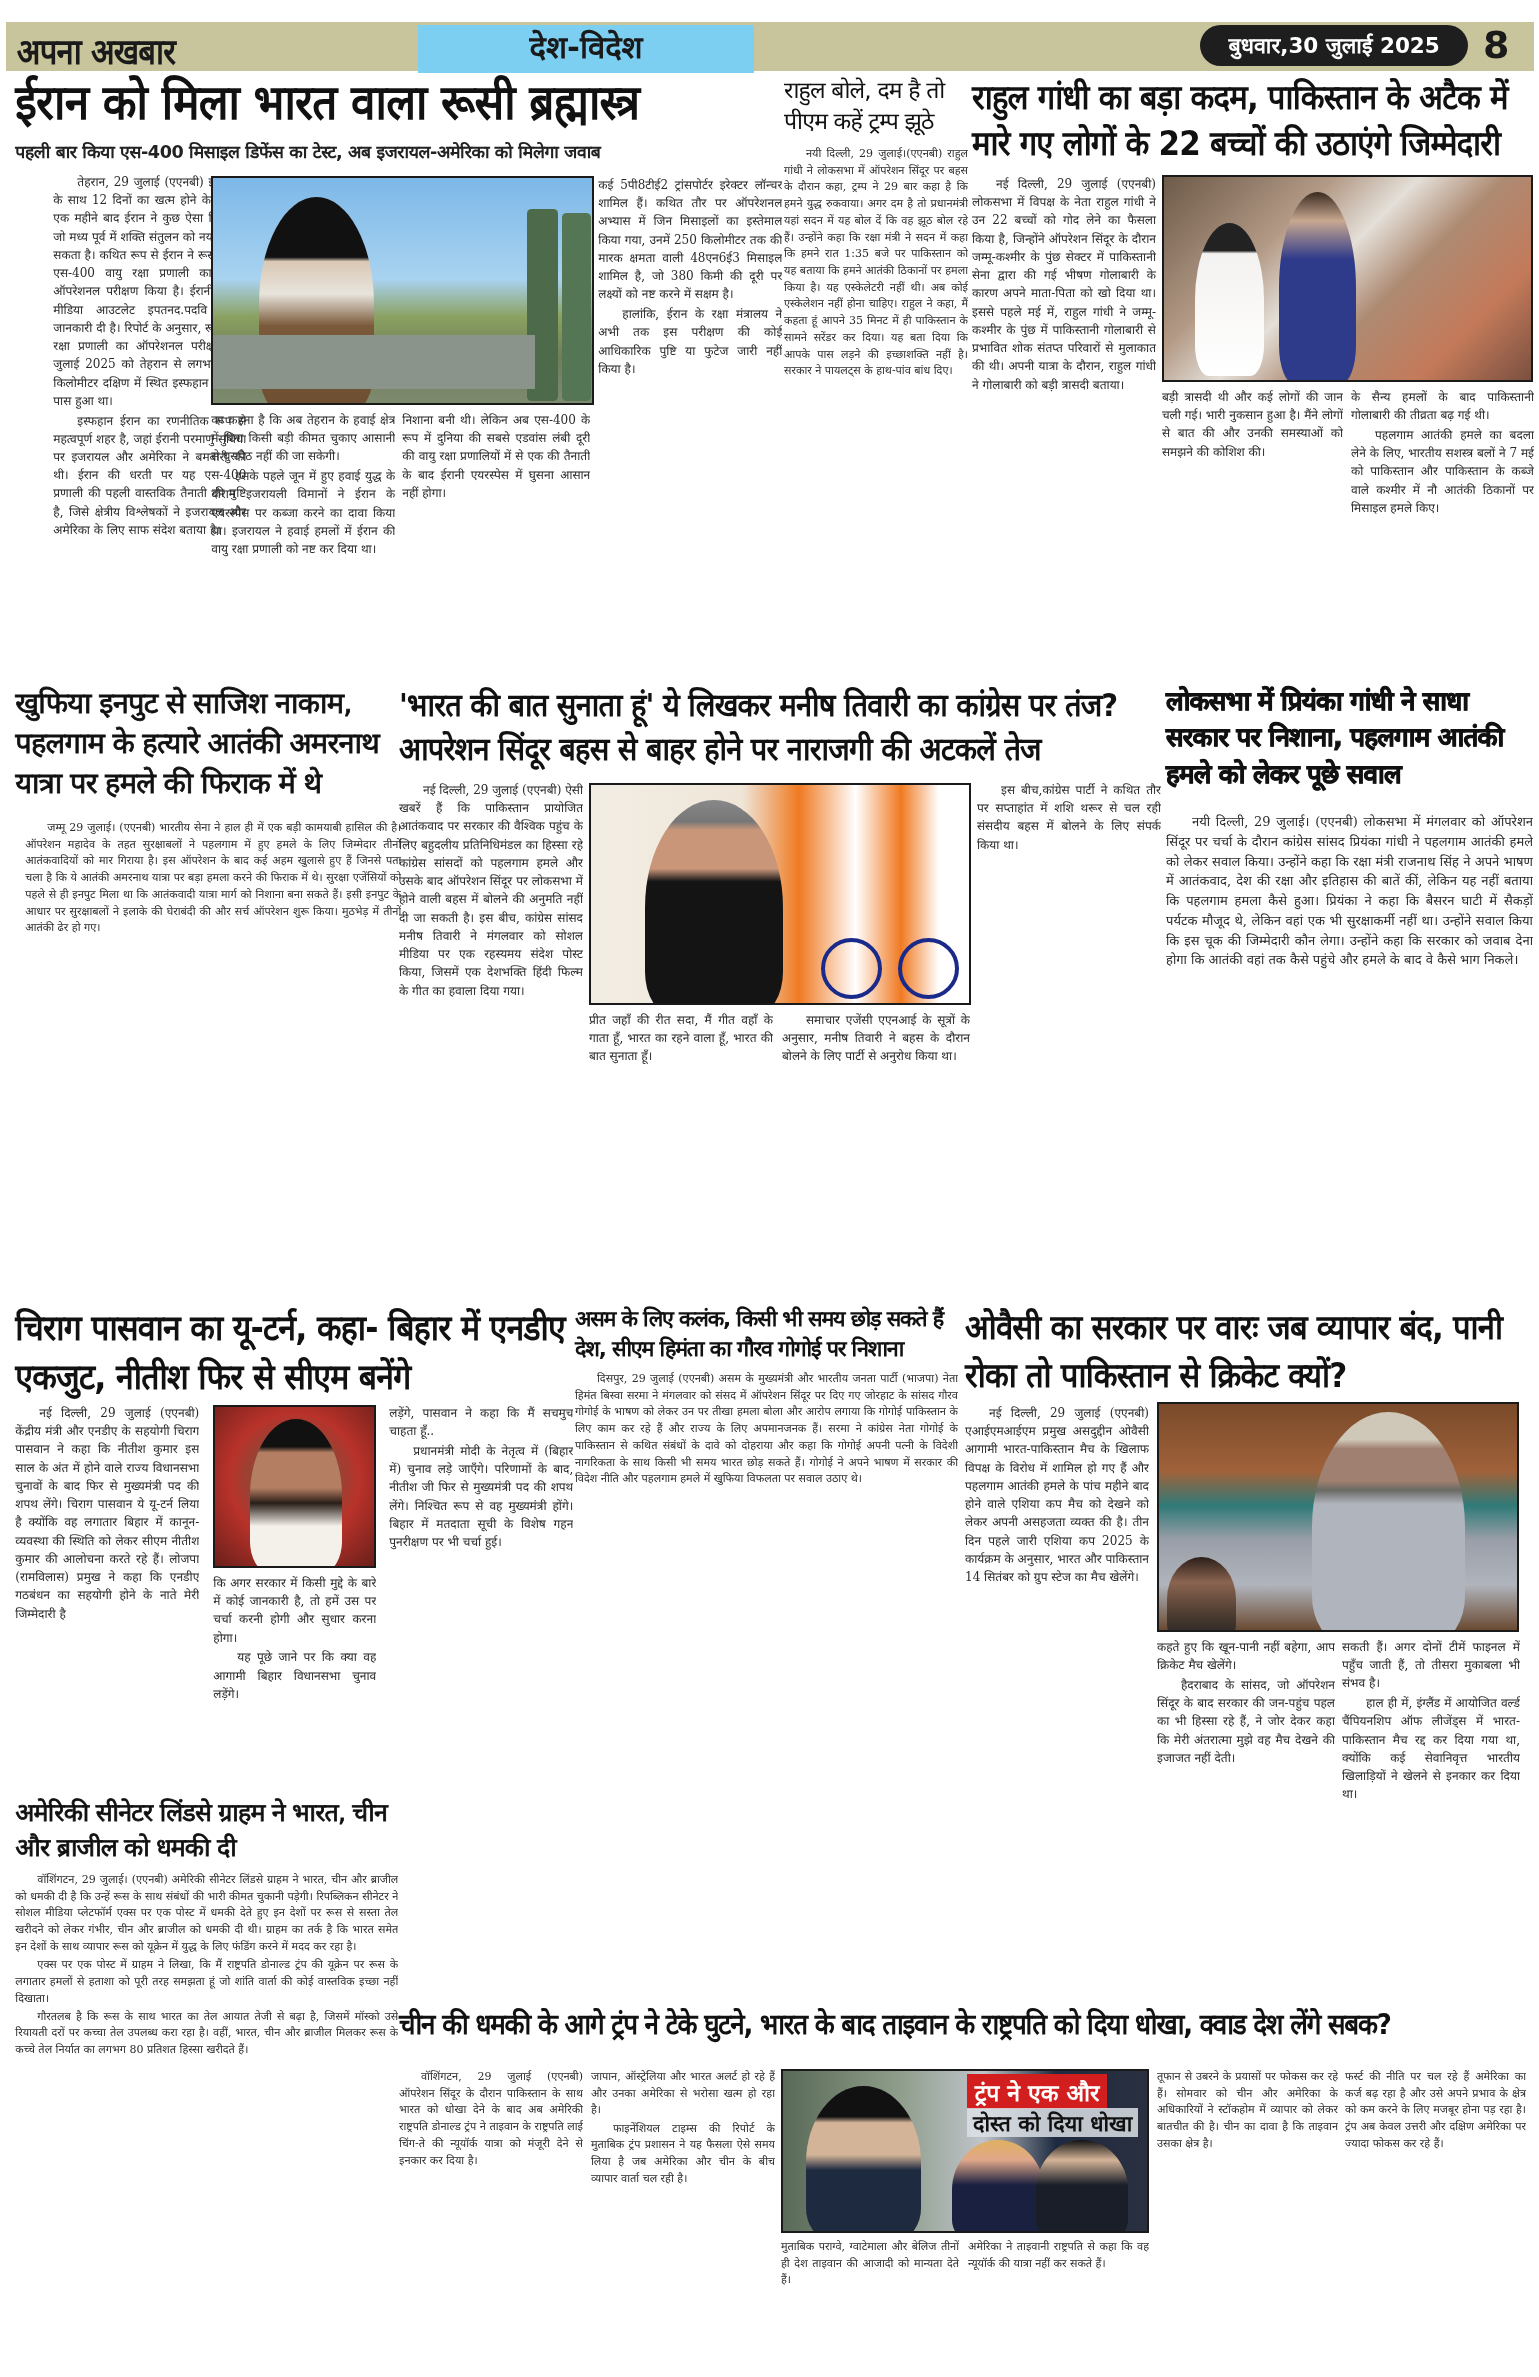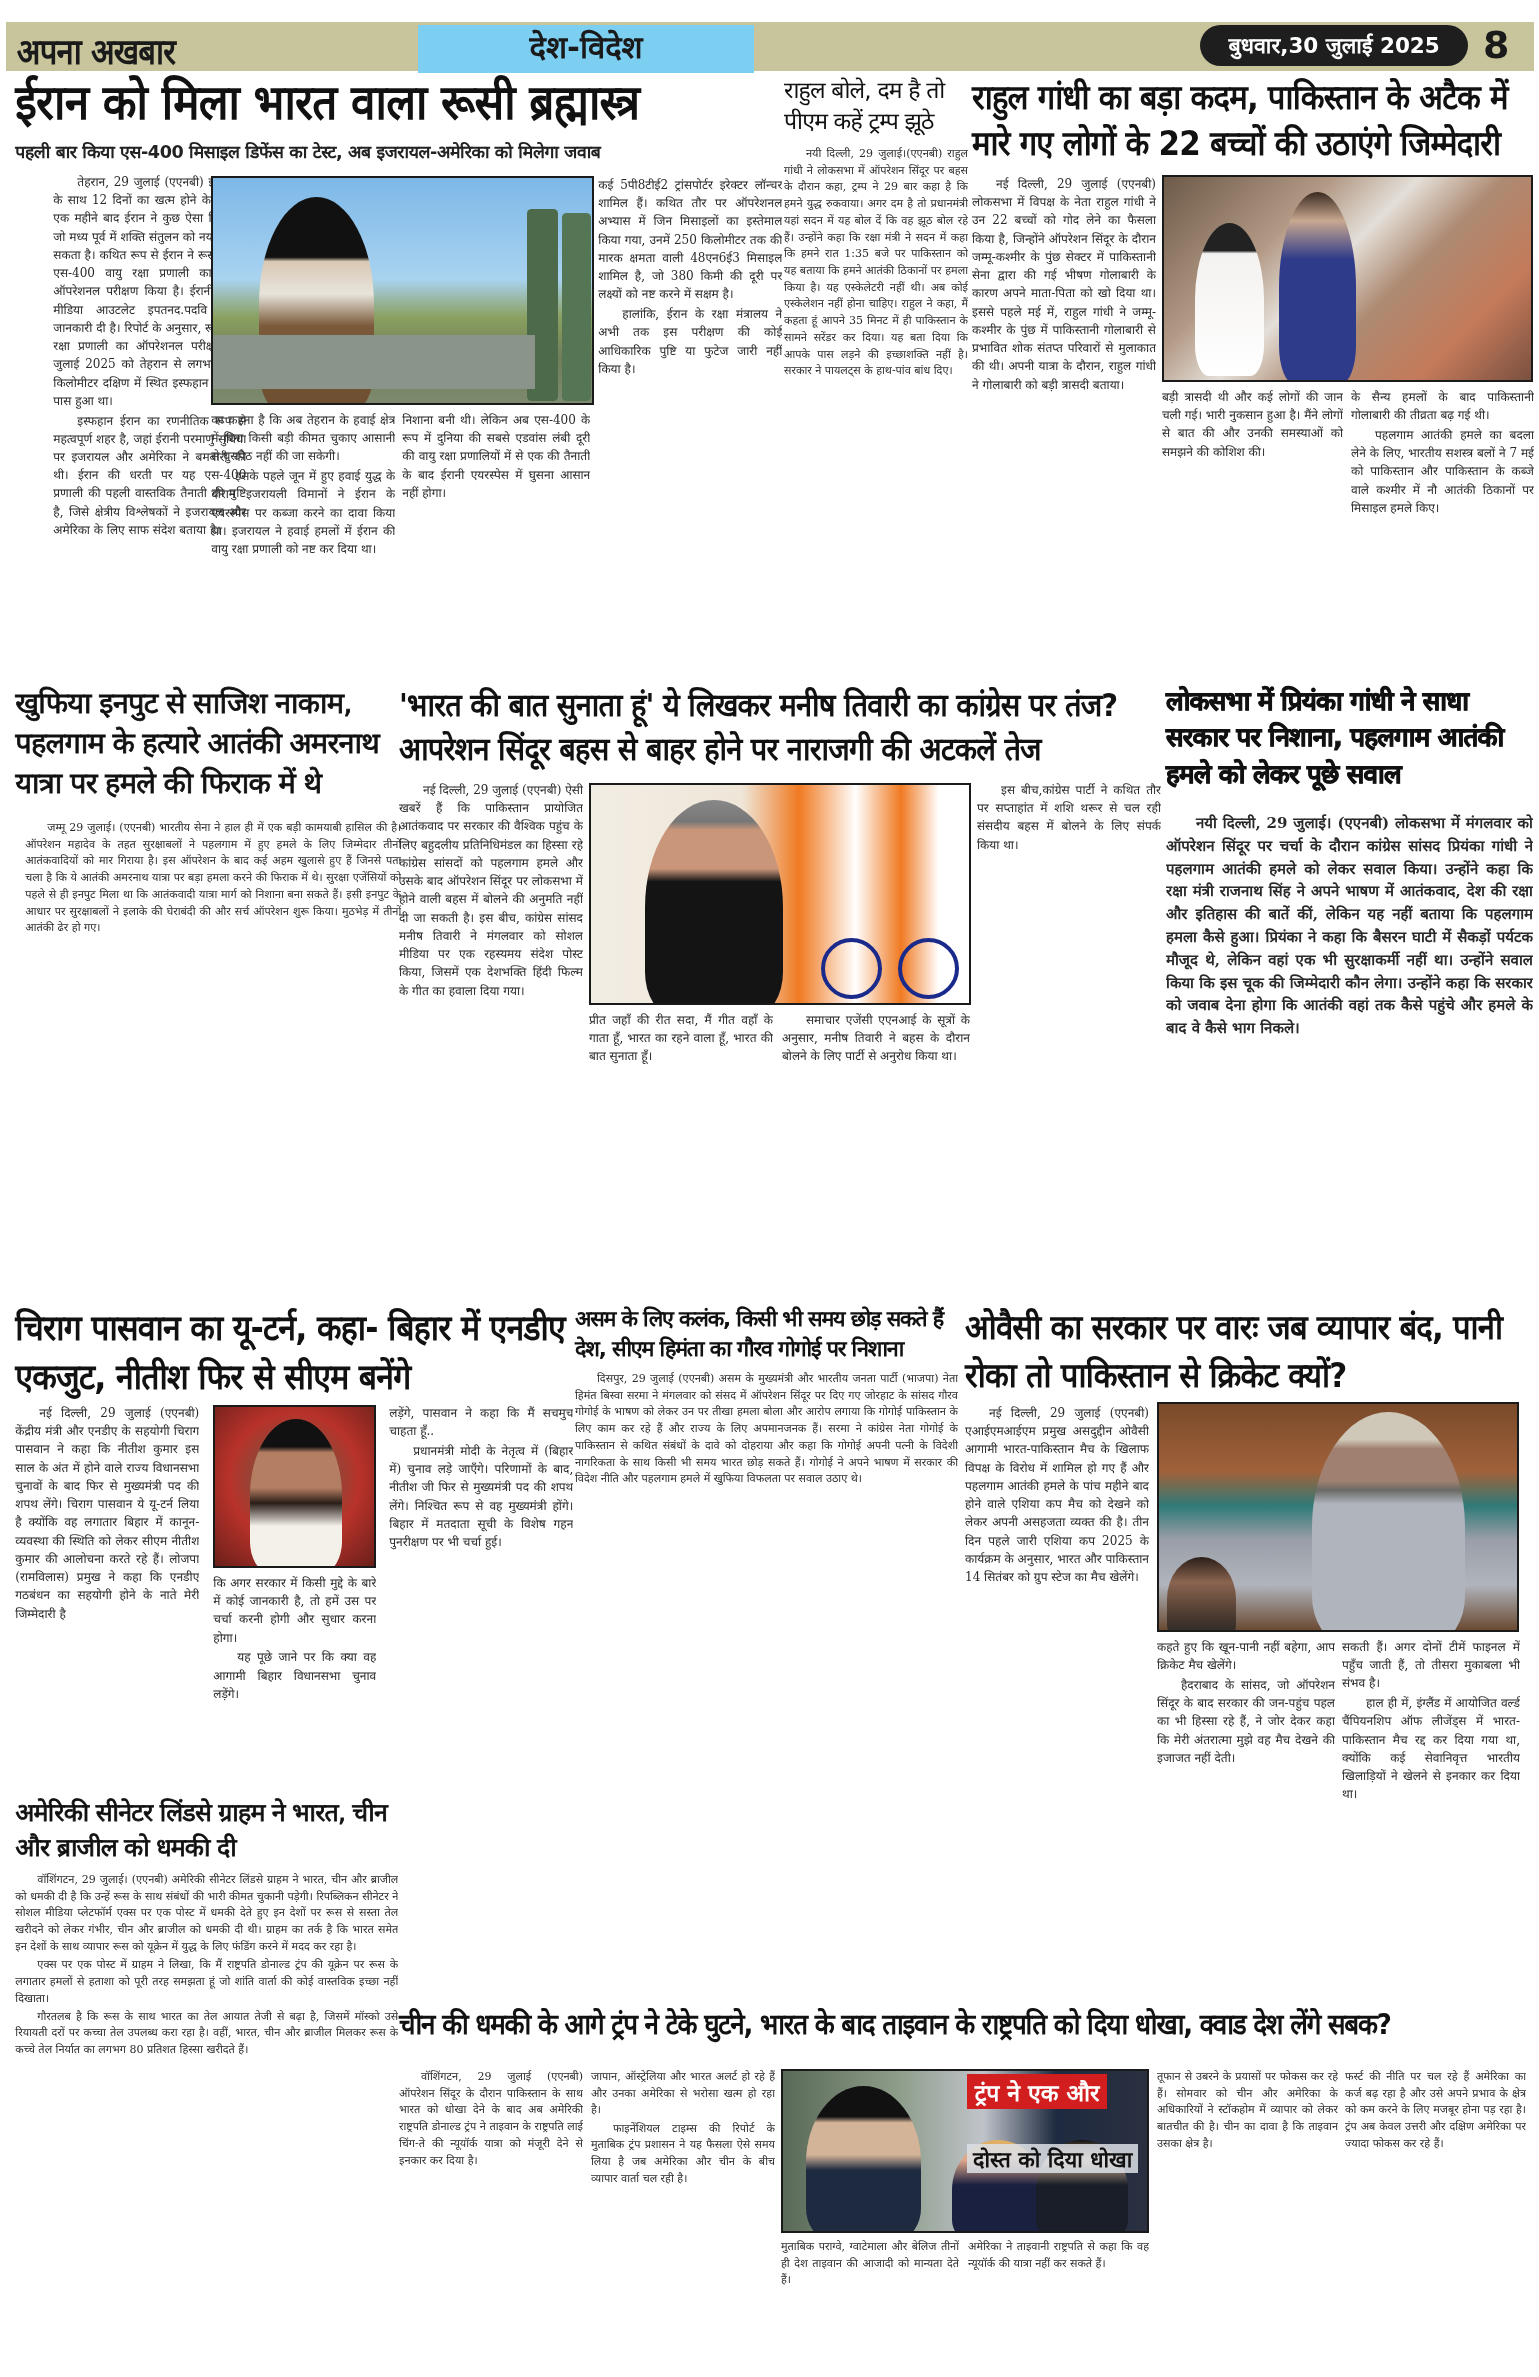--- a/index.html
+++ b/index.html
@@ -23,21 +23,21 @@
   
   .ph-iran { background: linear-gradient(180deg, #7db8e8 0%, #a9d3f0 45%, #8aa060 62%, #6f7d5a 80%, #7e8a6e 100%); }
   .ph-rahul { background: linear-gradient(135deg, #6d5a48 0%, #b39a86 30%, #e4dfd8 45%, #ad8a72 60%, #c47a5a 80%, #7a5040 100%); }
   .ph-tiwari { background: linear-gradient(90deg, #f2ede4 0%, #efe6d8 40%, #f07a22 55%, #ffffff 70%, #f07a22 82%, #ffffff 92%); }
   .ph-chirag { background: radial-gradient(circle at 50% 45%, #c98f6e 0%, #8a4a3a 30%, #b8322a 55%, #6a1f1a 100%); }
   .ph-owaisi { background: linear-gradient(180deg, #7a4a2a 0%, #a0623a 30%, #2f7a78 45%, #9a9ea8 60%, #b0b4bc 80%, #6a4a32 100%); }
   .ph-taiwan { background: linear-gradient(90deg, #5a6a58 0%, #8a9a86 30%, #c0c4ca 55%, #1e2a40 75%, #2a3040 100%); }
 
   .figure-person { position: absolute; border-radius: 50% 50% 20% 20%; }
   .overlay-red { position: absolute; background: #d21e1e; color: #fff; font-weight: bold; font-size: 23px; padding: 1.5px 7.7px; white-space: nowrap; }
-  .overlay-black { position: absolute; color: #111; font-weight: bold; font-size: 21.5px; white-space: nowrap; background: rgba(220,225,230,0.85); padding: 0 6.1px; margin-top: 36px; }
+  .overlay-black { position: absolute; color: #111; font-weight: bold; font-size: 21.5px; white-space: nowrap; background: rgba(220,225,230,0.85); padding: 0 6.1px; }
 </style>
 </head>
 <body>
 
 <div class="masthead">
   <div class="mast-paper">अपना अखबार</div>
   <div class="mast-section">देश-विदेश</div>
   <div class="mast-date">बुधवार,30 जुलाई 2025</div>
   <div class="mast-page">8</div>
 </div>
@@ -116,21 +116,21 @@
   <div class="body" style="position:absolute;left:190px;top:328px;width:184px;height:276px;overflow:hidden;">
     <p style="text-indent:0">प्रीत जहाँ की रीत सदा, मैं गीत वहाँ के गाता हूँ, भारत का रहने वाला हूँ, भारत की बात सुनाता हूँ।</p>
   </div>
   <div class="body" style="position:absolute;left:578px;top:98px;width:184px;height:506px;overflow:hidden;">
     <p>इस बीच,कांग्रेस पार्टी ने कथित तौर पर सप्ताहांत में शशि थरूर से चल रही संसदीय बहस में बोलने के लिए संपर्क किया था।</p>
   </div>
 </div>
 
 <div class="article" style="left:1166px;top:683px;width:368px;height:606px;">
   <div class="hl" style="font-size:26px;line-height:1.4;font-weight:bold;-webkit-text-stroke:0.8px #111;">लोकसभा में प्रियंका गांधी ने साधा सरकार पर निशाना, पहलगाम आतंकी हमले को लेकर पूछे सवाल</div>
-  <div class="body" style="position:absolute;left:0;top:129px;width:367px;height:475px;overflow:hidden;font-size:15px;font-weight:bold;">
+  <div class="body" style="position:absolute;left:0;top:129px;width:367px;height:475px;overflow:hidden;font-size:13px;">
     <p>नयी दिल्ली, 29 जुलाई। (एएनबी) लोकसभा में मंगलवार को ऑपरेशन सिंदूर पर चर्चा के दौरान कांग्रेस सांसद प्रियंका गांधी ने पहलगाम आतंकी हमले को लेकर सवाल किया। उन्होंने कहा कि रक्षा मंत्री राजनाथ सिंह ने अपने भाषण में आतंकवाद, देश की रक्षा और इतिहास की बातें कीं, लेकिन यह नहीं बताया कि पहलगाम हमला कैसे हुआ। प्रियंका ने कहा कि बैसरन घाटी में सैकड़ों पर्यटक मौजूद थे, लेकिन वहां एक भी सुरक्षाकर्मी नहीं था। उन्होंने सवाल किया कि इस चूक की जिम्मेदारी कौन लेगा। उन्होंने कहा कि सरकार को जवाब देना होगा कि आतंकी वहां तक कैसे पहुंचे और हमले के बाद वे कैसे भाग निकले।</p>
   </div>
 </div>
 
 <div class="article" style="left:15.3px;top:1304px;width:568px;height:452px;">
   <div class="hl cond" style="font-size:32px;line-height:1.38;">चिराग पासवान का यू-टर्न, कहा- बिहार में एनडीए एकजुट, नीतीश फिर से सीएम बनेंगे</div>
   <div class="body" style="position:absolute;left:0;top:100px;width:184px;height:353px;overflow:hidden;">
     <p>नई दिल्ली, 29 जुलाई (एएनबी) केंद्रीय मंत्री और एनडीए के सहयोगी चिराग पासवान ने कहा कि नीतीश कुमार इस साल के अंत में होने वाले राज्य विधानसभा चुनावों के बाद फिर से मुख्यमंत्री पद की शपथ लेंगे। चिराग पासवान ये यू-टर्न लिया है क्योंकि वह लगातार बिहार में कानून-व्यवस्था की स्थिति को लेकर सीएम नीतीश कुमार की आलोचना करते रहे हैं। लोजपा (रामविलास) प्रमुख ने कहा कि एनडीए गठबंधन का सहयोगी होने के नाते मेरी जिम्मेदारी है</p>
   </div>
   <div class="photo ph-chirag" style="left:198px;top:101px;width:163px;height:163px;">

